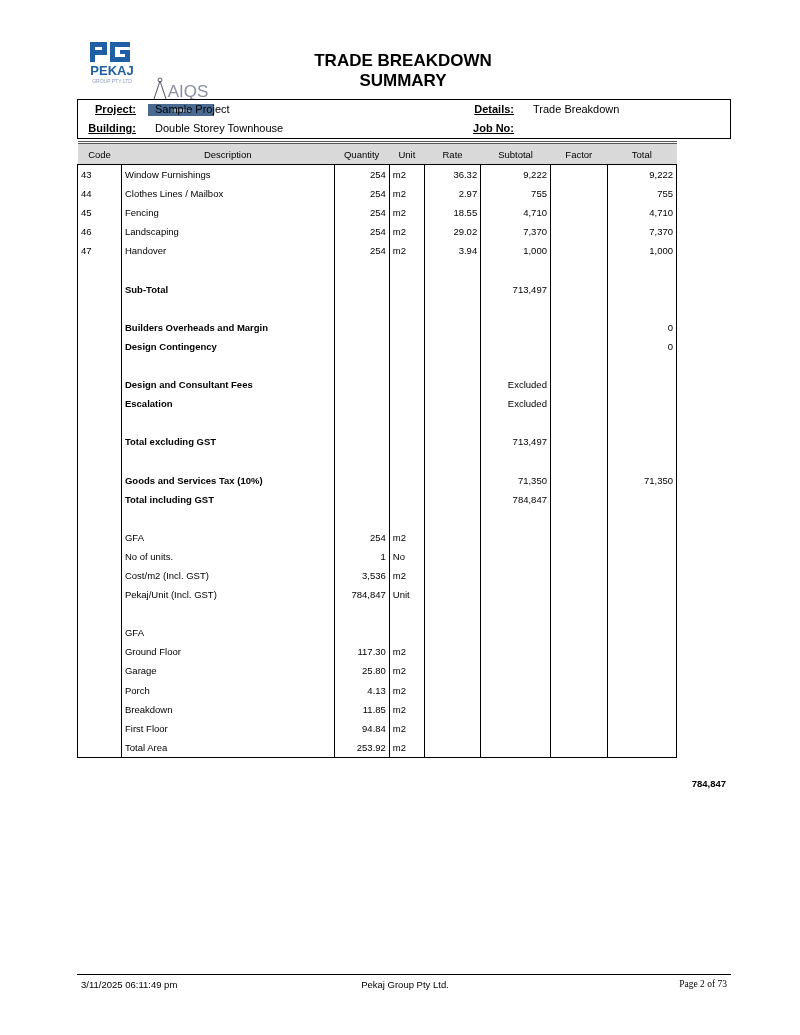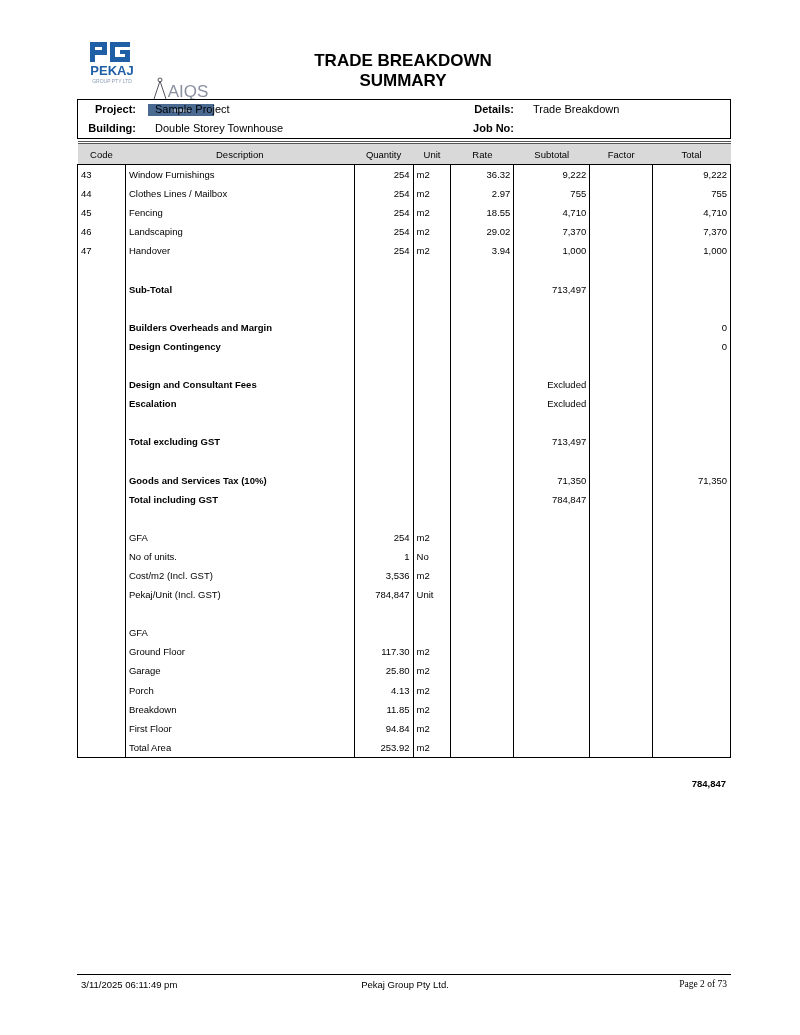--- a/index.html
+++ b/index.html
@@ -2,23 +2,23 @@
 <html><head>
 <meta charset="utf-8">
 <style>
   html, body { margin: 0; padding: 0; background: #ffffff; }
   body { width: 800px; height: 1035px; position: relative; font-family: "Liberation Sans", sans-serif; color: #000; }
   .logo-pg { position: absolute; left: 82px; top: 40px; width: 60px; height: 46px; }
   .logo-aiqs { position: absolute; left: 148px; top: 46px; width: 66px; height: 42px; margin-top: 29px; }
   .title { position: absolute; left: 260px; top: 51px; width: 286px; text-align: center; font-weight: bold; font-size: 17px; line-height: 20px; }
   .info-box { position: absolute; left: 77px; top: 99px; width: 652px; height: 38px; border: 1px solid #000; font-size: 11px; }
   .info-row { position: absolute; height: 18px; line-height: 18px; }
-  .info-label { font-weight: bold; display: inline-block; text-align: right; }
+  .info-label { font-weight: bold; display: inline-block; text-align: right; text-decoration: underline; }
   .info-val { display: inline-block; margin-left: 19px; }
-  .grid { position: absolute; left: 77px; top: 141px; width: 654px; border-collapse: collapse; font-size: 9.5px; }
+  .grid { position: absolute; left: 77px; top: 141px; width: 600px; border-collapse: collapse; font-size: 9.5px; }
   .grid th { background: #d9d9d9; font-weight: normal; height: 20px; border-top: 3px double #555; border-bottom: 1px solid #000; padding: 0 3px; }
   .grid td { height: 19.1px; padding: 0 3px; border-left: 1px solid #000; border-right: 1px solid #000; white-space: nowrap; }
   .grid tr.spacer td { height: 19.1px; }
   .grid tr.last td { border-bottom: 1px solid #000; }
   .grid .r { text-align: right; }
   .grid td.unit { padding-left: 3px; }
   .b { font-weight: bold; }
   .grand { position: absolute; left: 600px; top: 778px; width: 126px; text-align: right; font-weight: bold; font-size: 9.5px; }
   .footer-line { position: absolute; left: 77px; top: 974px; width: 654px; border-top: 1px solid #000; }
   .footer { position: absolute; top: 979px; font-size: 9.5px; text-align: right; }

